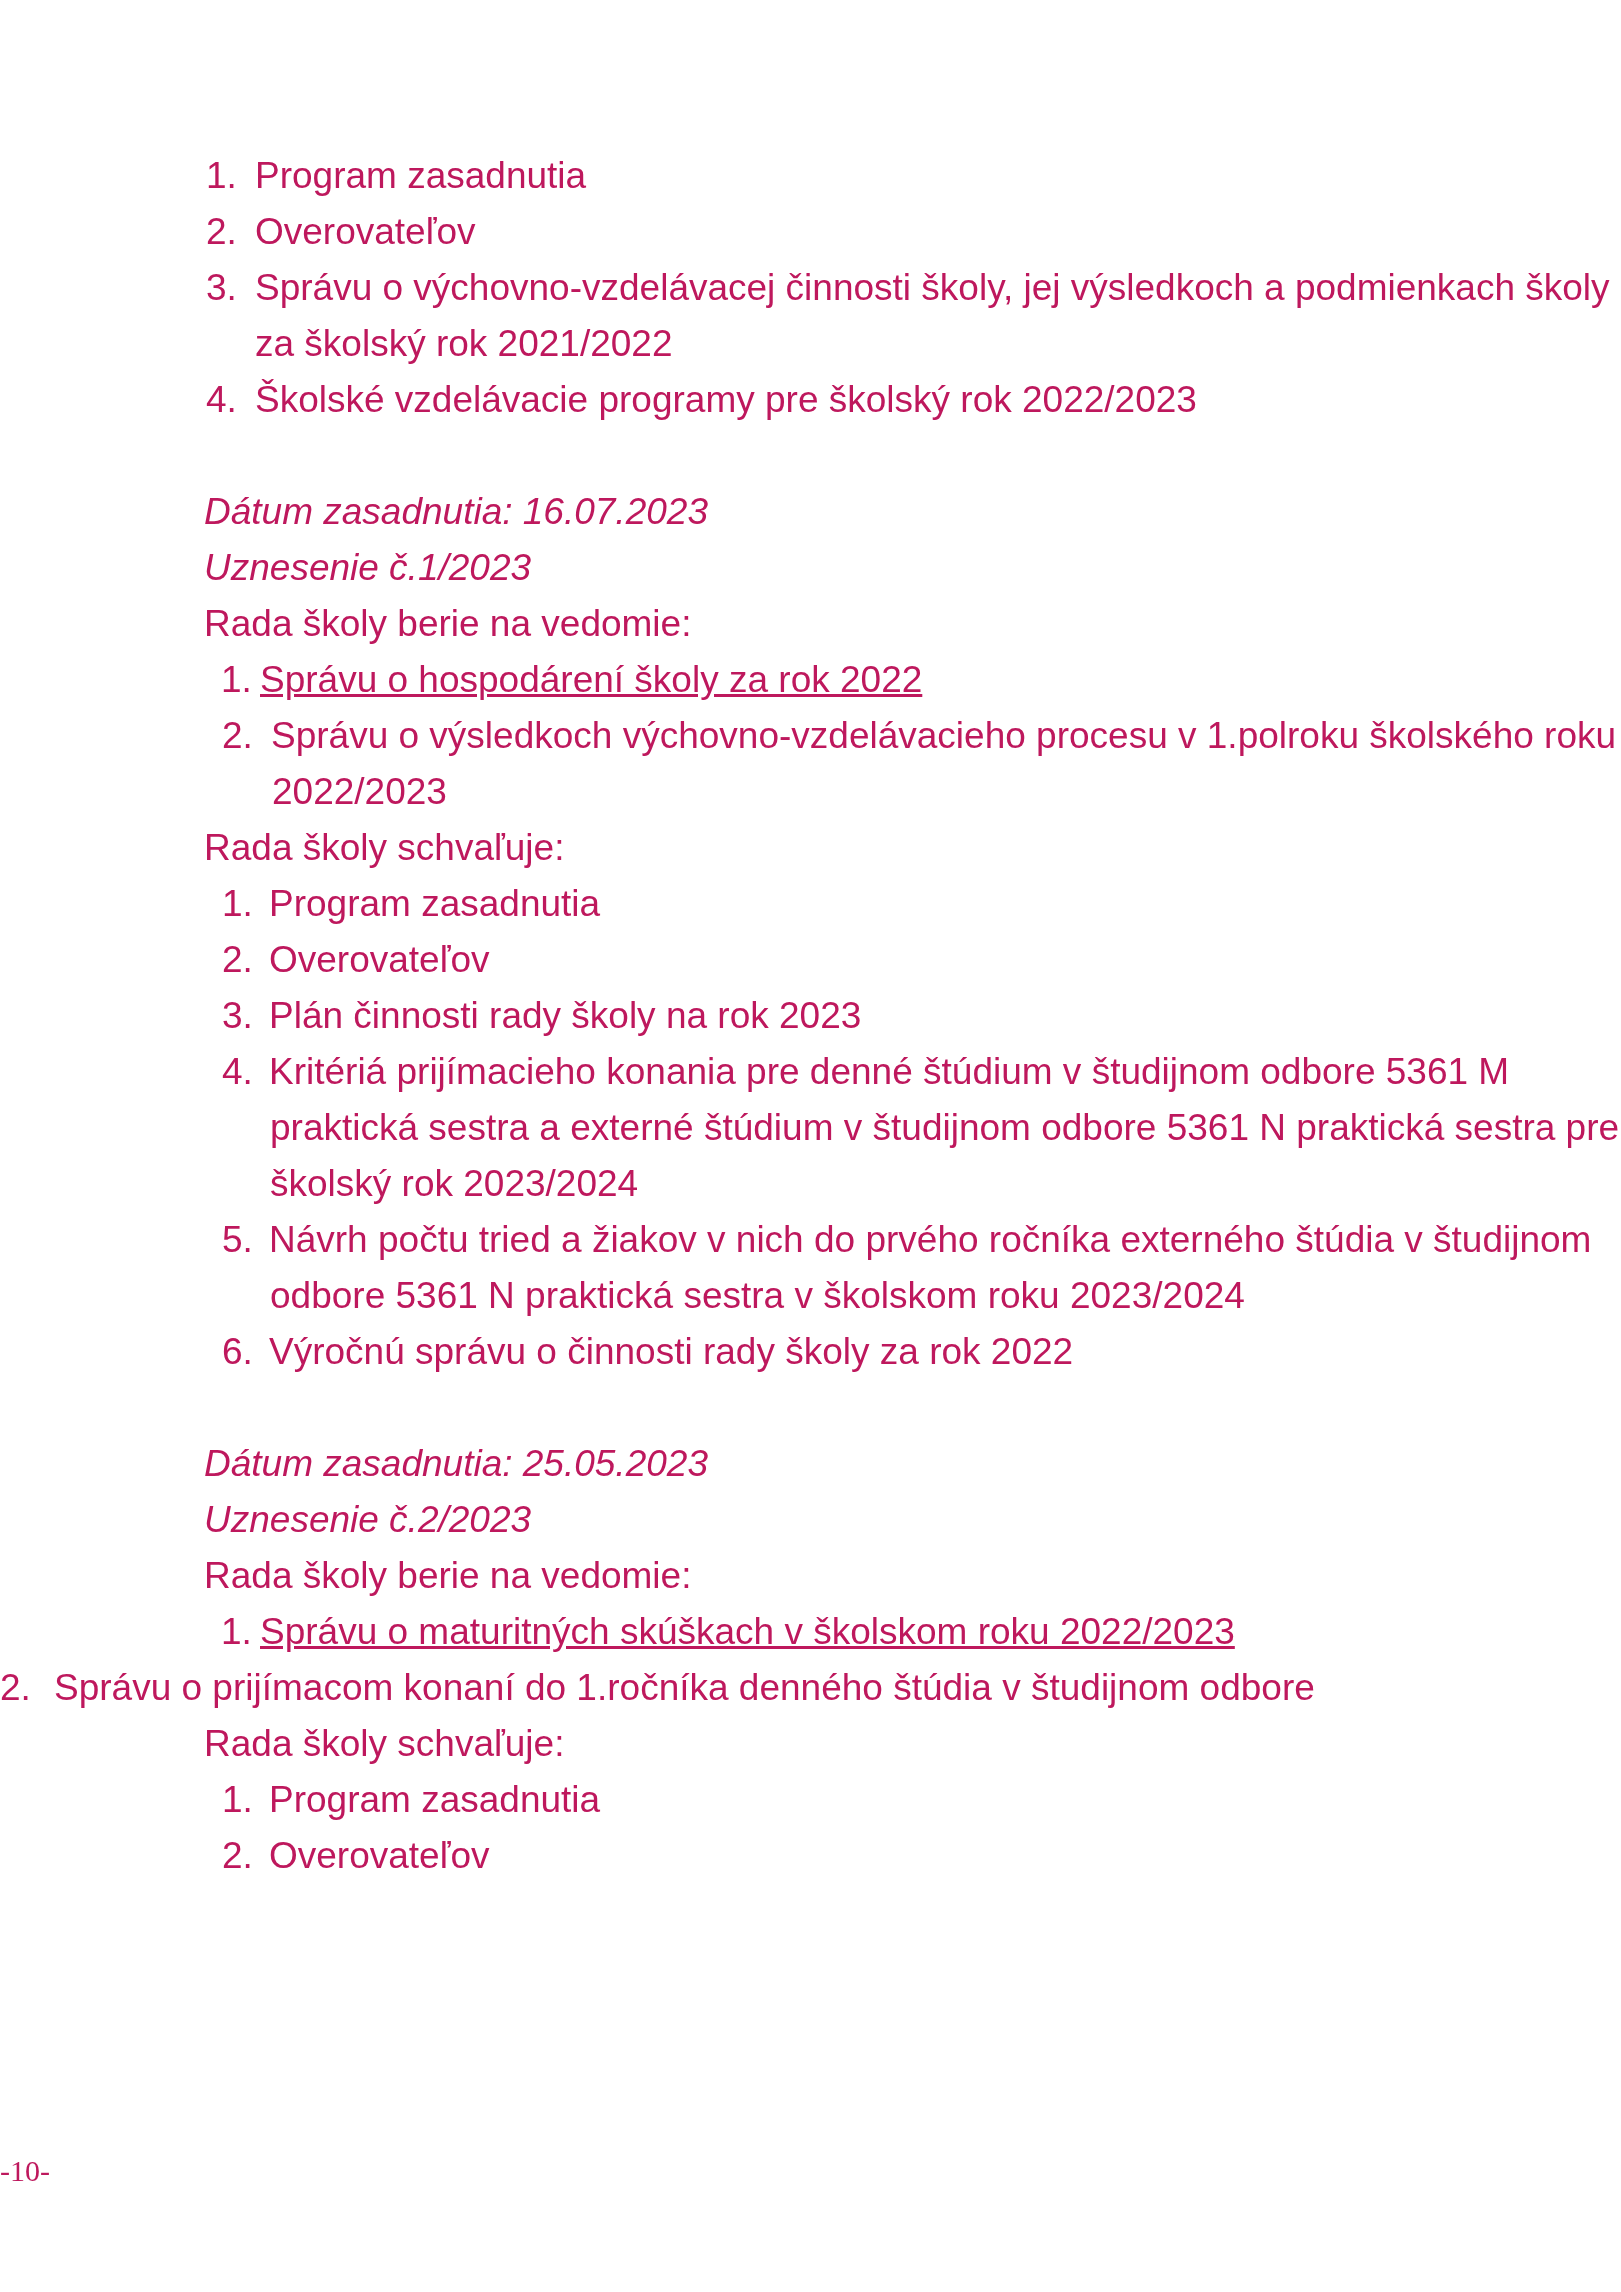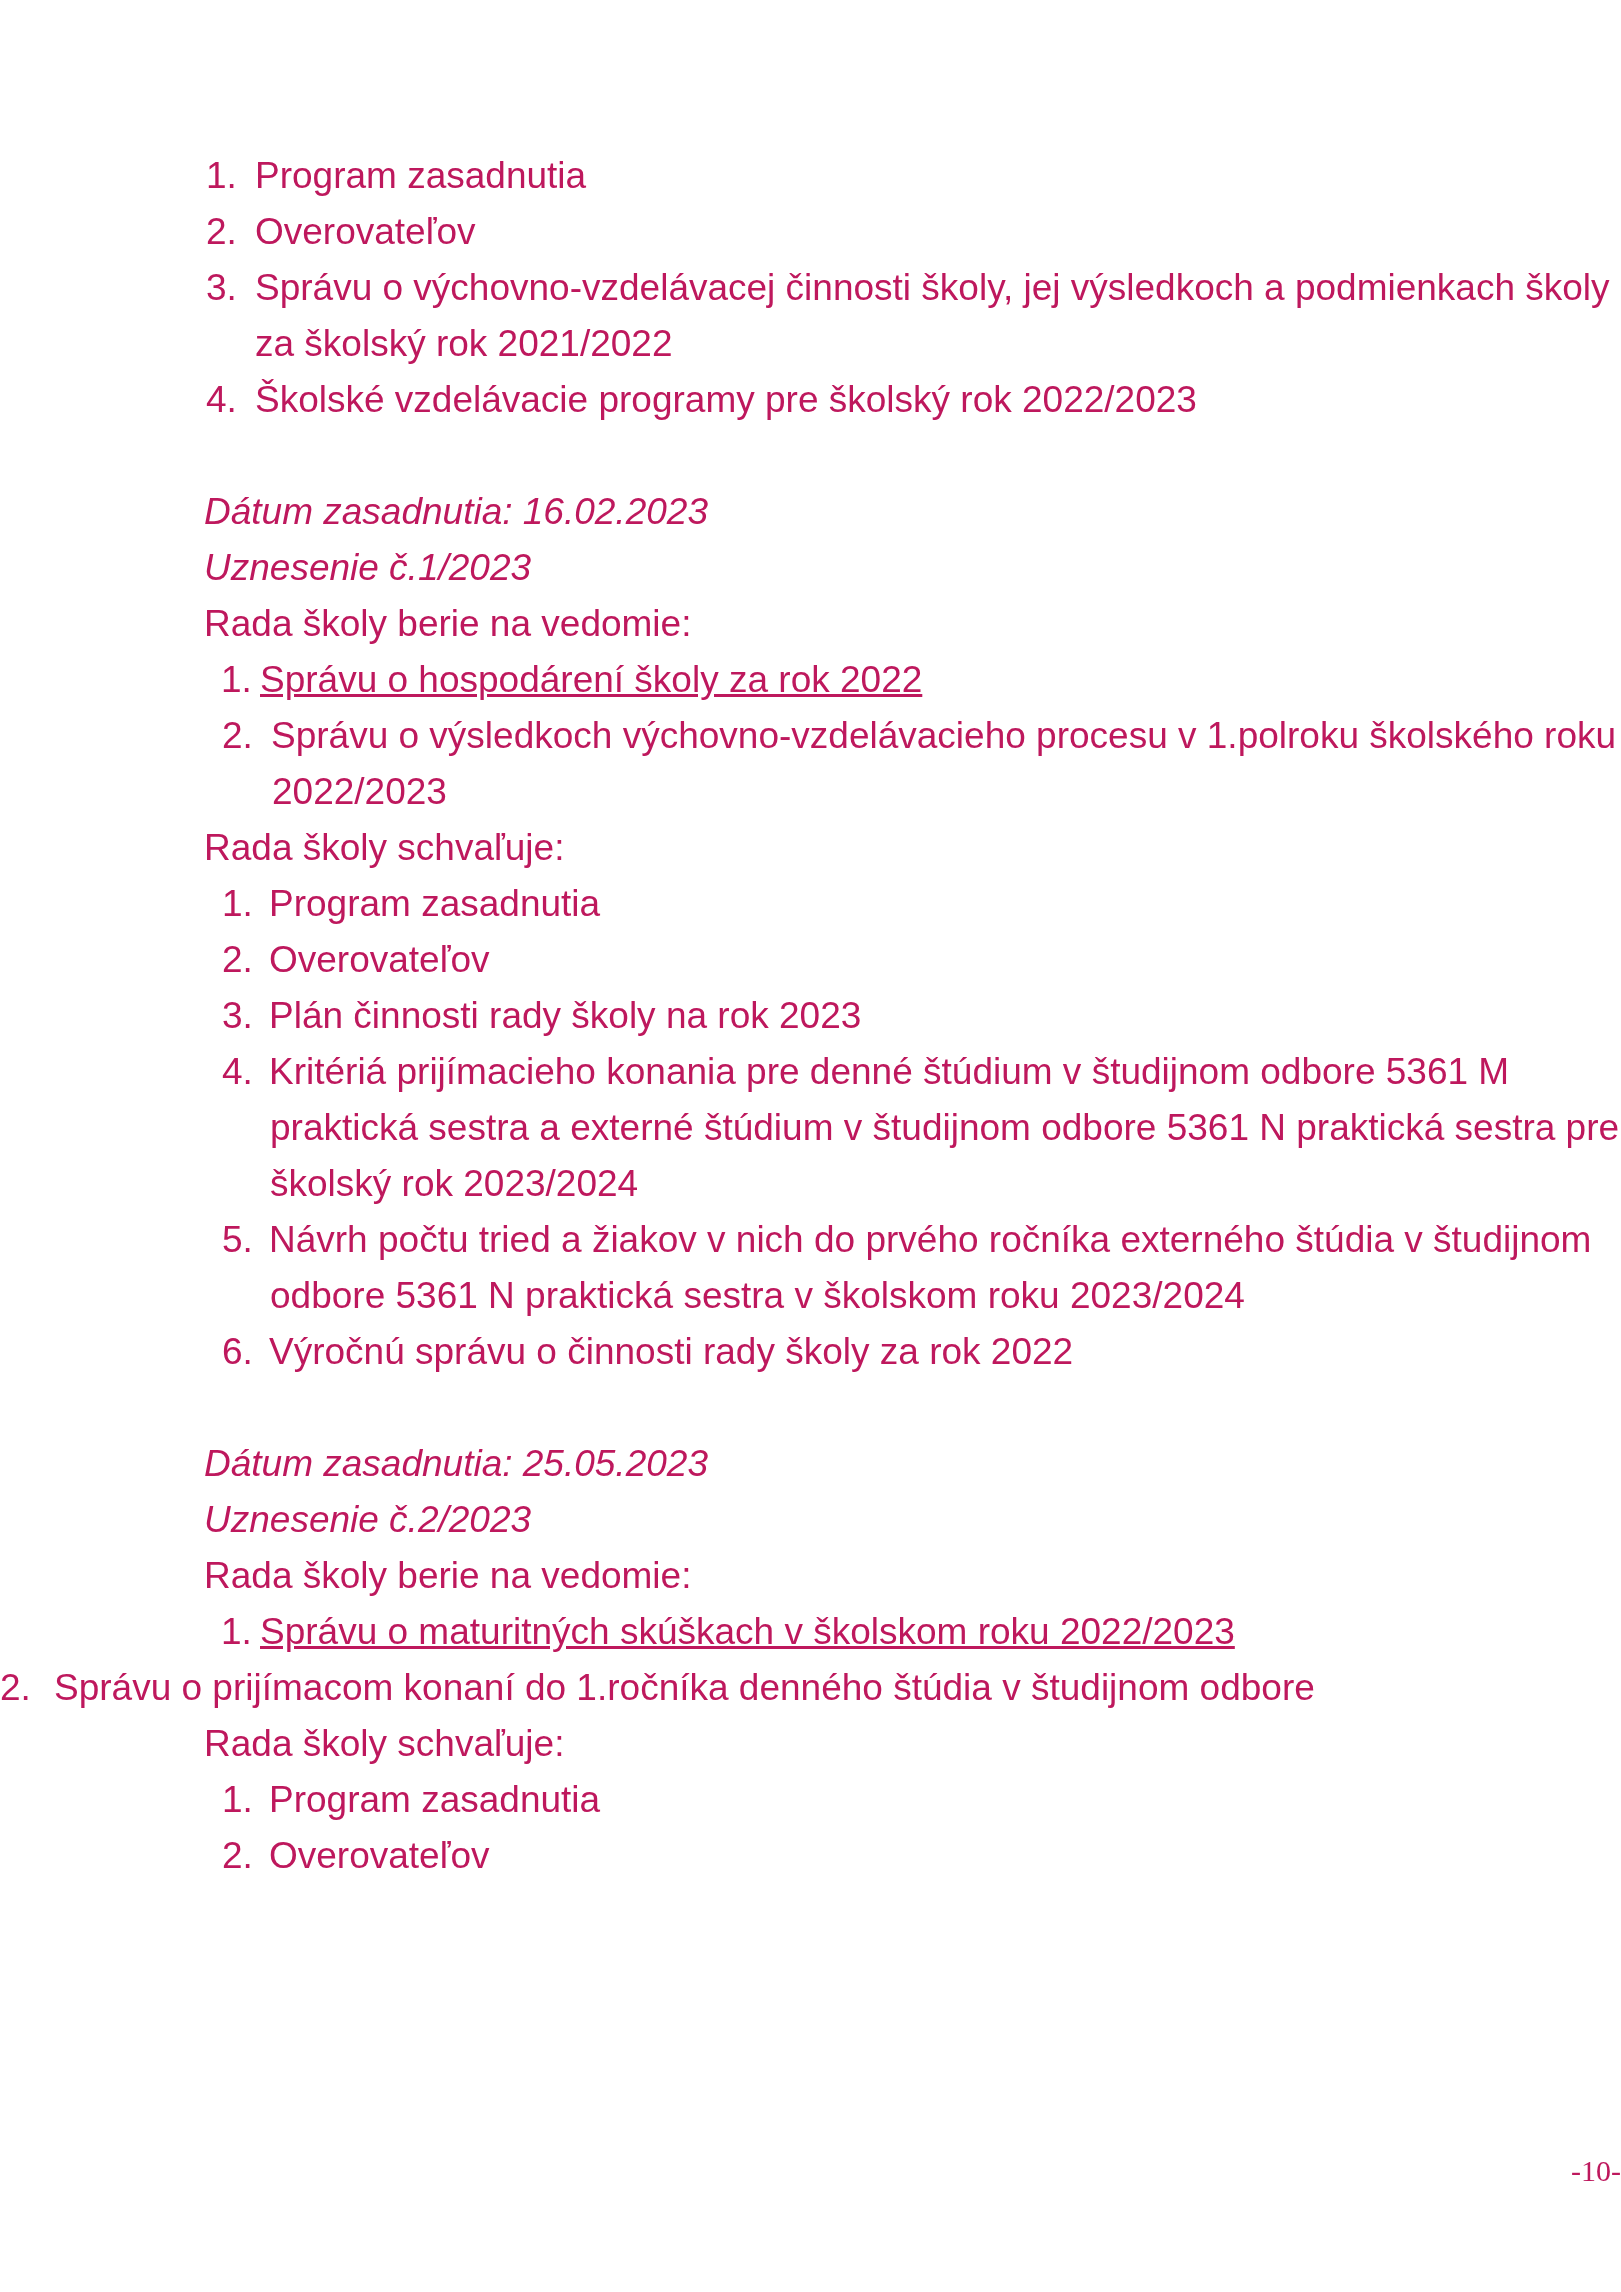--- a/index.html
+++ b/index.html
@@ -35,41 +35,41 @@
   .C1 { padding-left: 255px; }
   .C2 { padding-left: 272px; }
   .C3 { padding-left: 270px; }
   .P  { padding-left: 204px; }
   .it { font-style: italic; }
   .footer {
     position: absolute;
     top: 2156px;
     left: 0;
     width: 100%;
-    text-align: right;
+    text-align: left;
     font-family: "Liberation Serif", "DejaVu Serif", serif;
     font-size: 30px;
     line-height: 1;
   }
 </style>
 </head>
 <body>
 
 <div class="page">
   <div class="content">
 
     <div class="ln L1"><span class="m">1.</span><span>Program zasadnutia</span></div>
     <div class="ln L1"><span class="m">2.</span><span>Overovateľov</span></div>
     <div class="ln L1"><span class="m">3.</span><span>Správu o výchovno-vzdelávacej činnosti školy, jej výsledkoch a podmienkach školy</span></div>
     <div class="ln C1"><span>za školský rok 2021/2022</span></div>
     <div class="ln L1"><span class="m">4.</span><span>Školské vzdelávacie programy pre školský rok 2022/2023</span></div>
 
     <div class="ln"></div>
 
-    <div class="ln P it"><span>Dátum zasadnutia: 16.02.2023</span></div>
+    <div class="ln P it"><span>Dátum zasadnutia: 16.07.2023</span></div>
     <div class="ln P it"><span>Uznesenie č.1/2023</span></div>
     <div class="ln P"><span>Rada školy berie na vedomie:</span></div>
     <div class="ln L2"><span class="m">1.</span><span>Správu o hospodárení školy za rok 2022</span></div>
     <div class="ln L4"><span class="m">2.</span><span>Správu o výsledkoch výchovno-vzdelávacieho procesu v 1.polroku školského roku</span></div>
     <div class="ln C2"><span>2022/2023</span></div>
     <div class="ln P"><span>Rada školy schvaľuje:</span></div>
     <div class="ln L3"><span class="m">1.</span><span>Program zasadnutia</span></div>
     <div class="ln L3"><span class="m">2.</span><span>Overovateľov</span></div>
     <div class="ln L3"><span class="m">3.</span><span>Plán činnosti rady školy na rok 2023</span></div>
     <div class="ln L3"><span class="m">4.</span><span>Kritériá prijímacieho konania pre denné štúdium v študijnom odbore 5361 M</span></div>

